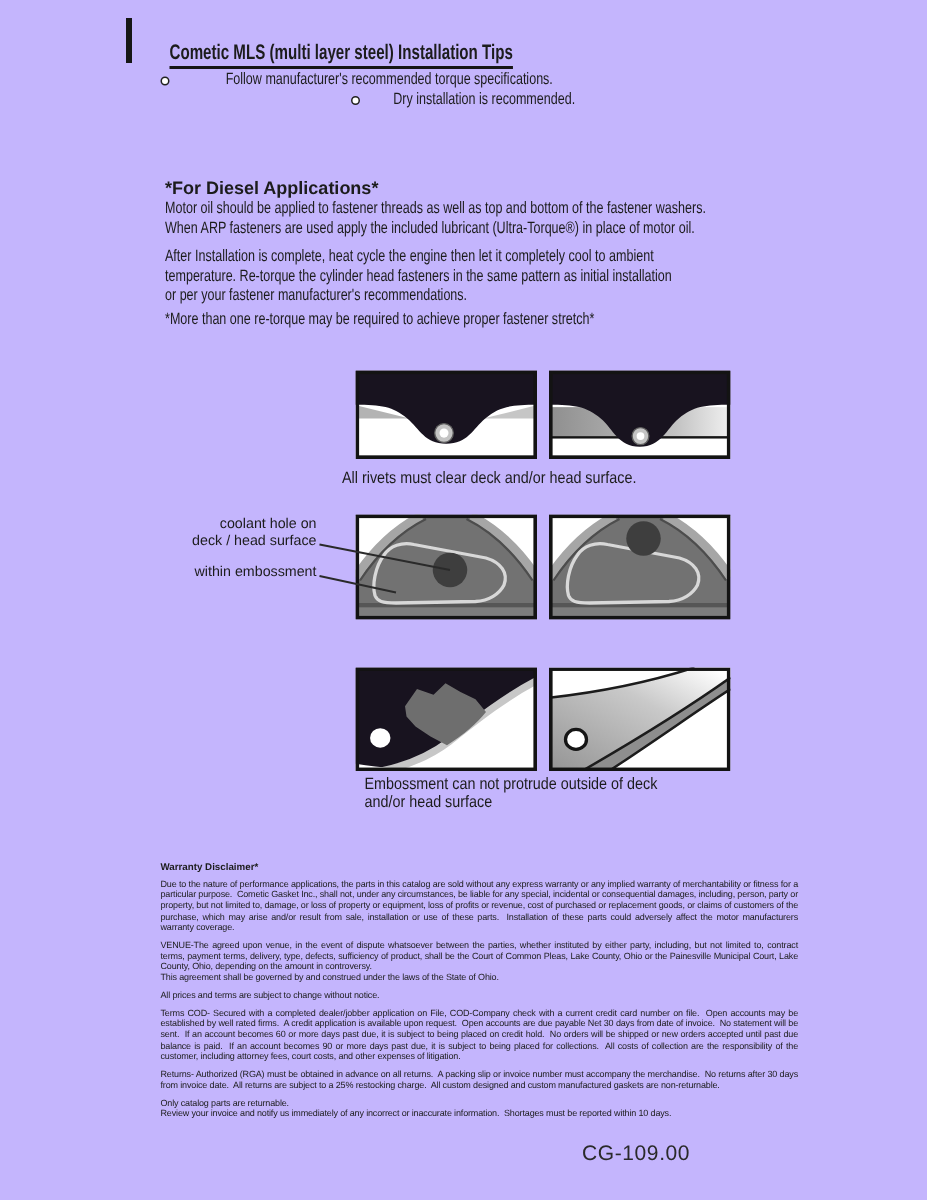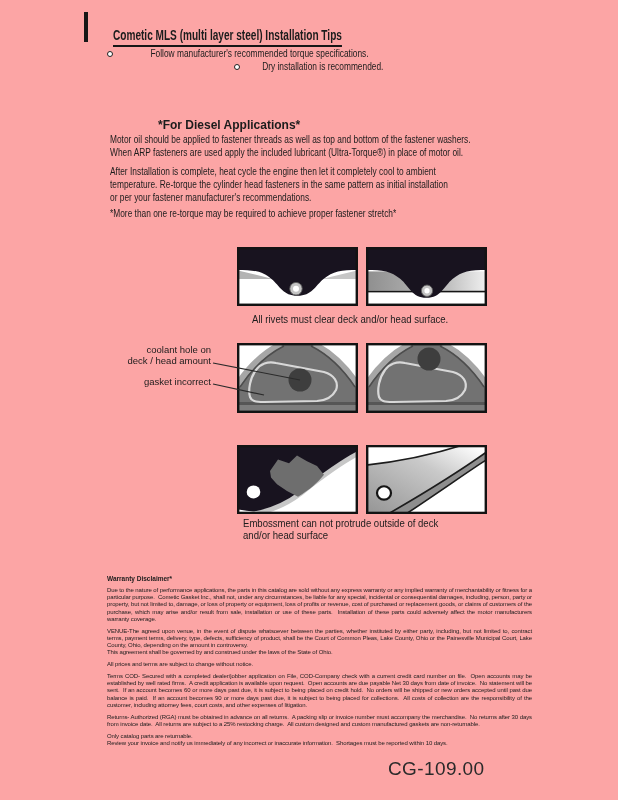--- a/index.html
+++ b/index.html
@@ -1,17 +1,17 @@
 <!DOCTYPE html>
 <html><head>
 <meta charset="utf-8">
 <style>
   html,body{margin:0;padding:0;background:#e8e8e8;}
   .page{
-    position:relative;width:618px;height:800px;background:#fca5a5;
+    position:relative;width:618px;height:800px;background:#c4b5fd;
     font-family:"Liberation Sans",sans-serif;color:#1c1c1c;overflow:hidden;
   }
   .abs{position:absolute;}
   .sx{transform-origin:0 0;display:inline-block;}
   .pre{white-space:pre-wrap;}
   .nowrap{white-space:nowrap;}
 
   .reg-tick{background:#161616;}
 
   .doc-title{
@@ -38,21 +38,21 @@
   .rw-label{font-size:14px;line-height:14px;letter-spacing:0.3px;text-align:center;width:121px;margin-top:16px;}
   .caption{font-size:11px;line-height:12.2px;transform:scaleX(0.87);}
   .annot{font-size:9.5px;line-height:10.6px;text-align:right;width:130px;}
 
   .panel{display:block;}
 
   .warranty{width:425px;font-size:6px;line-height:7.25px;letter-spacing:-0.1px;text-align:justify;}
   .warranty .w-head{font-size:6.5px;font-weight:bold;margin-bottom:4.5px;letter-spacing:0;}
   .warranty .w-par{margin-bottom:4.5px;}
 
-  .page-number{font-size:19px;line-height:15px;letter-spacing:0.4px;color:#2a2a2a;}
+  .page-number{font-size:14px;line-height:15px;letter-spacing:0.4px;color:#2a2a2a;}
 </style>
 </head>
 <body>
 
 <div class="page">
 
   <div class="abs reg-tick" style="left:84px;top:12px;width:3.5px;height:30px;"></div>
 
   <div class="abs" style="left:113px;top:26px;">
     <span class="doc-title sx nowrap">Cometic MLS (multi layer steel) Installation Tips</span>
@@ -62,21 +62,21 @@
     <div class="bullet-row">
       <span class="marker-open"></span>
       <span class="bullet-text nowrap">Follow manufacturer's recommended torque specifications.</span>
     </div>
     <div class="bullet-row">
       <span class="marker-open"></span>
       <span class="bullet-text nowrap">Dry installation is recommended.</span>
     </div>
   </div>
 
-  <div class="abs section-heading" style="left:110px;top:119px;margin-left:48px;">*For Diesel Applications*</div>
+  <div class="abs section-heading" style="left:110px;top:119px;">*For Diesel Applications*</div>
   <div class="abs" style="left:110px;top:133px;">
     <span class="body-par sx pre">Motor oil should be applied to fastener threads as well as top and bottom of the fastener washers.
 When ARP fasteners are used apply the included lubricant (Ultra-Torque®) in place of motor oil.</span>
   </div>
   <div class="abs" style="left:110px;top:165px;">
     <span class="body-par sx pre">After Installation is complete, heat cycle the engine then let it completely cool to ambient
 temperature. Re-torque the cylinder head fasteners in the same pattern as initial installation
 or per your fastener manufacturer's recommendations.</span>
   </div>
   <div class="abs" style="left:110px;top:203px;">
@@ -106,30 +106,30 @@
     </defs>
     <rect x="0" y="0" width="121" height="58" fill="#ffffff"></rect>
     <rect x="1" y="24" width="119" height="19" fill="url(#deckGrad)"></rect>
     <rect x="1" y="43" width="119" height="1.6" fill="#151515"></rect>
     <path d="M0,0 H121 V22.5 C104,22.5 96,23.5 86.5,31.5 C78,38.5 75,50 60.5,50 C46,50 43,38.5 34.5,31.5 C25,23.5 17,22.5 0,22.5 Z" fill="#18131f"></path>
     <circle cx="61" cy="43" r="5.6" fill="#c4c4c4" stroke="#5e5e5e" stroke-width="0.9"></circle>
     <circle cx="61" cy="43" r="2.6" fill="#ffffff"></circle>
     <rect x="1.2" y="1.2" width="118.6" height="55.6" fill="none" stroke="#131313" stroke-width="2.4"></rect>
   </svg>
 
-  <div class="abs" style="left:252px;top:309px;">
+  <div class="abs" style="left:228px;top:309px;">
     <span class="caption sx nowrap">All rivets must clear deck and/or head surface.</span>
   </div>
 
   <div class="abs rw-label" style="left:237px;top:330px;">RIGHT</div>
   <div class="abs rw-label" style="left:366px;top:330px;">WRONG</div>
 
   <div class="abs annot pre" style="left:81px;top:345px;">coolant hole on
-deck / head amount</div>
-  <div class="abs annot" style="left:81px;top:377px;">gasket incorrect</div>
+deck / head surface</div>
+  <div class="abs annot" style="left:81px;top:377px;">within embossment</div>
 
   <svg class="abs panel" style="left:237px;top:343px;" width="121" height="70" viewBox="0 0 121 70" preserveAspectRatio="none">
     <rect x="0" y="0" width="121" height="70" fill="#727272"></rect>
     <path d="M0,42 C12,24 26,10 44,1 L0,1 Z" fill="#ffffff"></path>
     <path d="M44,1 C26,10 12,24 0,42" stroke="#a6a6a6" stroke-width="6" fill="none"></path>
     <path d="M47,3 C29,12 15,26 3,44" stroke="#4d4d4d" stroke-width="1.5" fill="none"></path>
     <path d="M121,42 C109,24 95,10 77,1 L121,1 Z" fill="#ffffff"></path>
     <path d="M77,1 C95,10 109,24 121,42" stroke="#a6a6a6" stroke-width="6" fill="none"></path>
     <path d="M74,3 C92,12 106,26 118,44" stroke="#4d4d4d" stroke-width="1.5" fill="none"></path>
     <rect x="1" y="59" width="119" height="3" fill="#565656"></rect>

